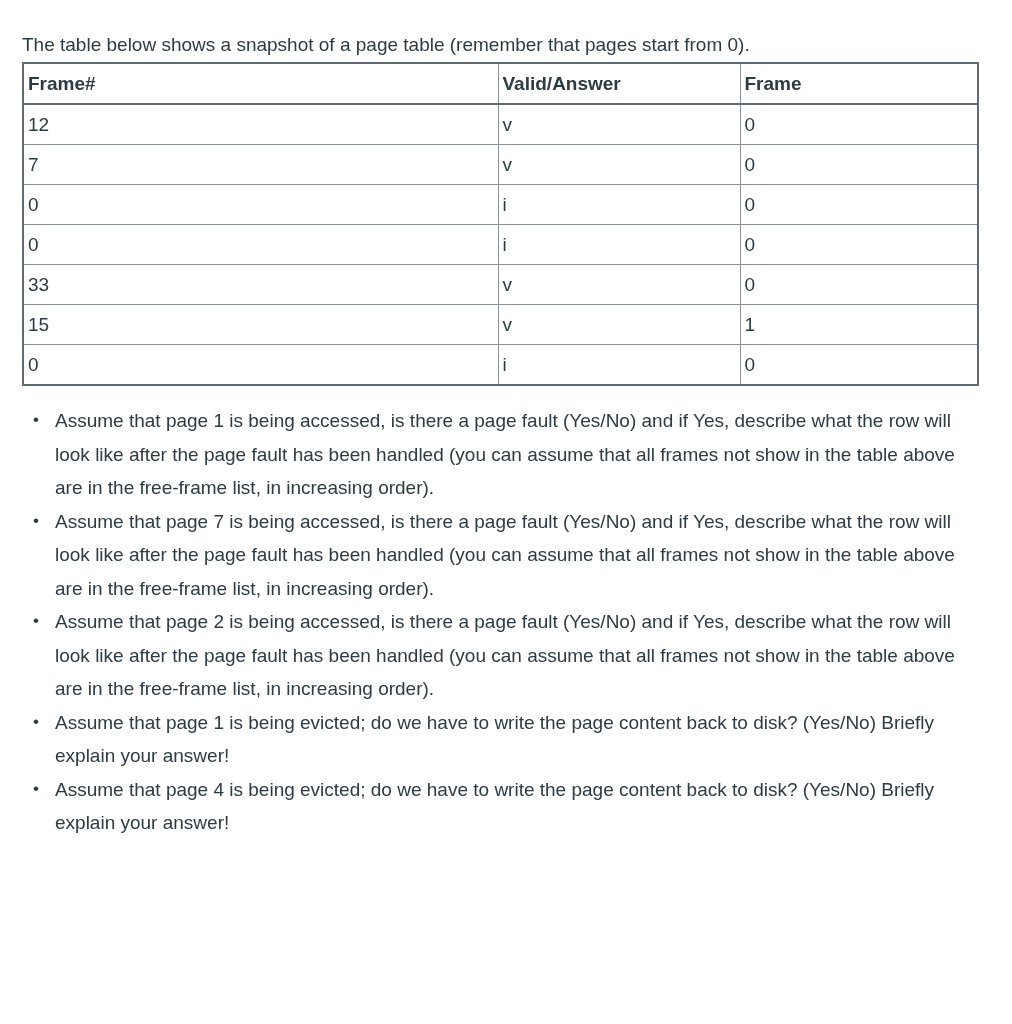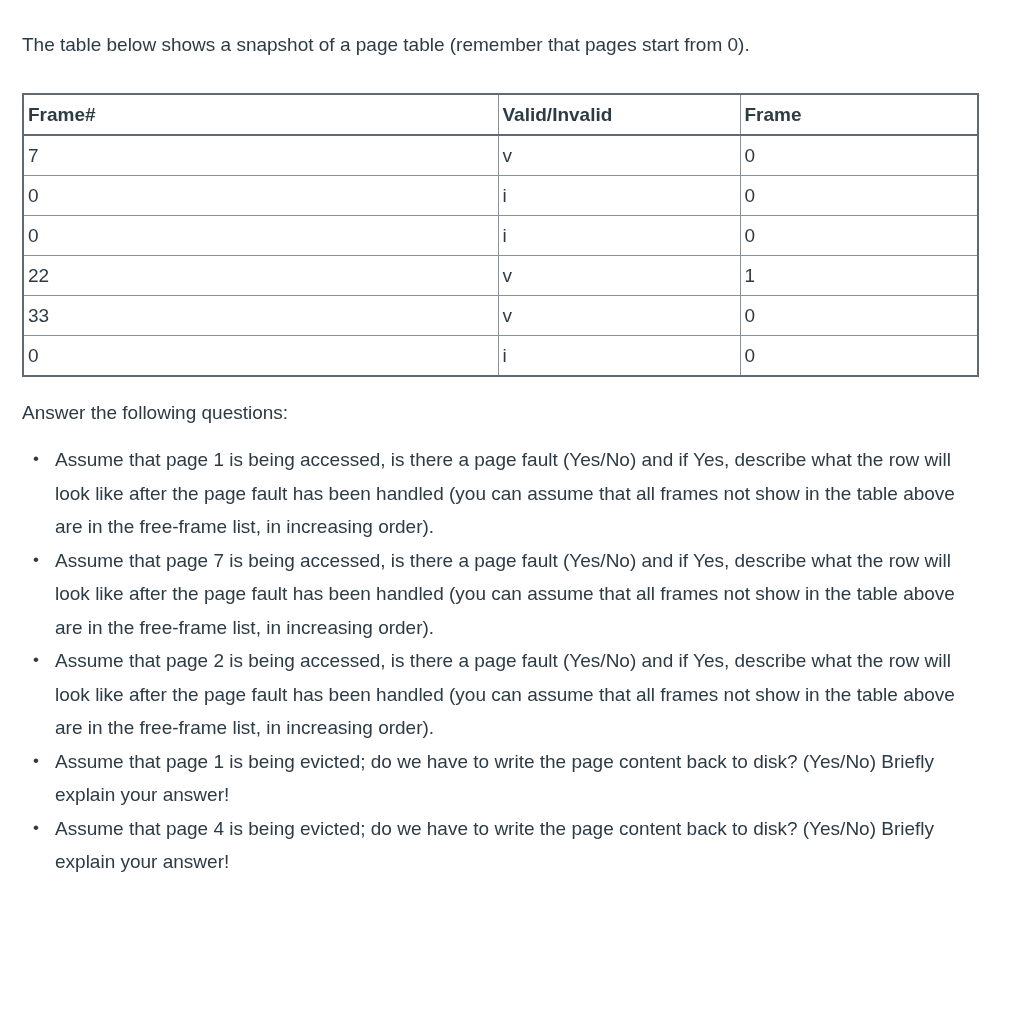--- a/index.html
+++ b/index.html
@@ -16,21 +16,21 @@
   }
   .content {
     padding: 33px 30px 0 22px;
   }
   .intro {
     font-size: 19px;
     line-height: 24px;
     margin: 0;
   }
   table.page-table {
-    margin-top: 36px;
+    margin-top: 5px;
     border-collapse: collapse;
     table-layout: fixed;
     width: 955px;
     border: 2px solid #5f6a72;
   }
   table.page-table col.c1 { width: 475px; }
   table.page-table col.c2 { width: 242px; }
   table.page-table col.c3 { width: 238px; }
   table.page-table th,
   table.page-table td {
@@ -80,59 +80,63 @@
 
   <table class="page-table">
     <colgroup>
         <col class="c1">
         <col class="c2">
         <col class="c3">
       </colgroup>
     <thead>
       <tr>
         <th>Frame#</th>
-        <th>Valid/Invalid</th>
+        <th>Valid/Answer</th>
         <th>Frame</th>
       </tr>
     </thead>
     <tbody>
+      <tr>
+        <td>12</td>
+        <td>v</td>
+        <td>0</td>
+      </tr>
       <tr>
         <td>7</td>
         <td>v</td>
         <td>0</td>
       </tr>
       <tr>
         <td>0</td>
         <td>i</td>
         <td>0</td>
       </tr>
       <tr>
         <td>0</td>
         <td>i</td>
         <td>0</td>
       </tr>
       <tr>
-        <td>22</td>
-        <td>v</td>
-        <td>1</td>
-      </tr>
-      <tr>
         <td>33</td>
         <td>v</td>
         <td>0</td>
+      </tr>
+      <tr>
+        <td>15</td>
+        <td>v</td>
+        <td>1</td>
       </tr>
       <tr>
         <td>0</td>
         <td>i</td>
         <td>0</td>
       </tr>
     </tbody>
   </table>
 
-  <p class="questions-heading">Answer the following questions:</p>
 
   <ul class="question-list">
     <li>
       <span class="bullet">•</span>
       <span>Assume that page 1 is being accessed, is there a page fault (Yes/No) and if Yes, describe what the row will look like after the page fault has been handled (you can assume that all frames not show in the table above are in the free-frame list, in increasing order).</span>
     </li>
     <li>
       <span class="bullet">•</span>
       <span>Assume that page 7 is being accessed, is there a page fault (Yes/No) and if Yes, describe what the row will look like after the page fault has been handled (you can assume that all frames not show in the table above are in the free-frame list, in increasing order).</span>
     </li>

